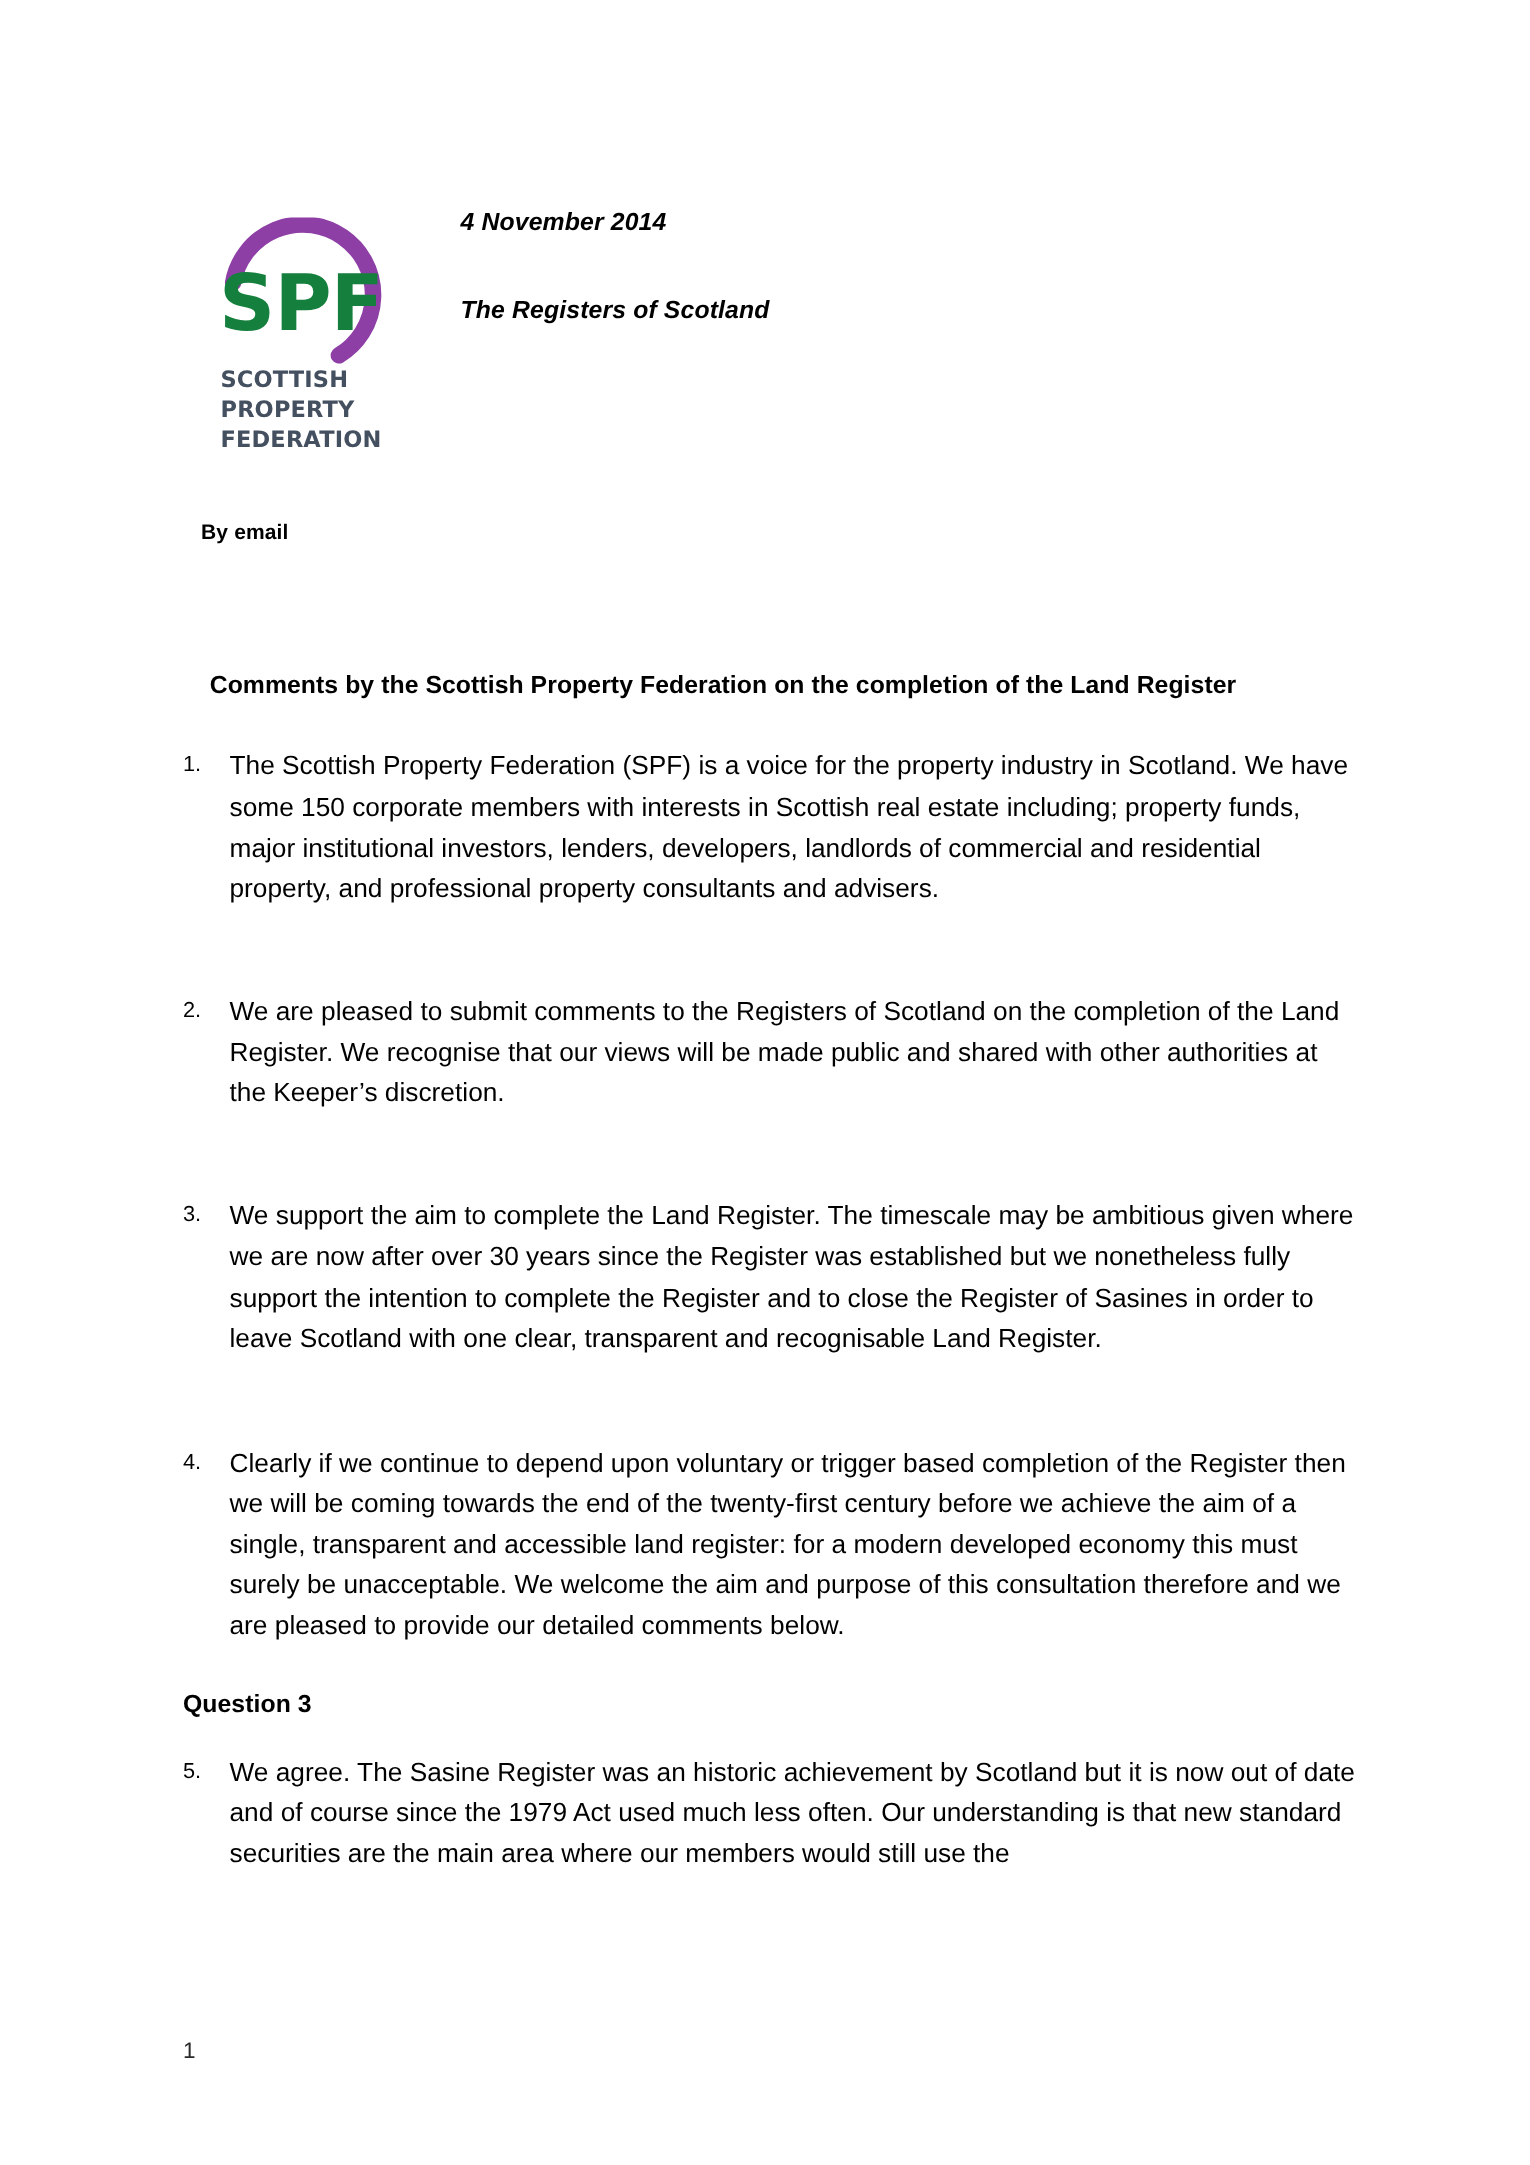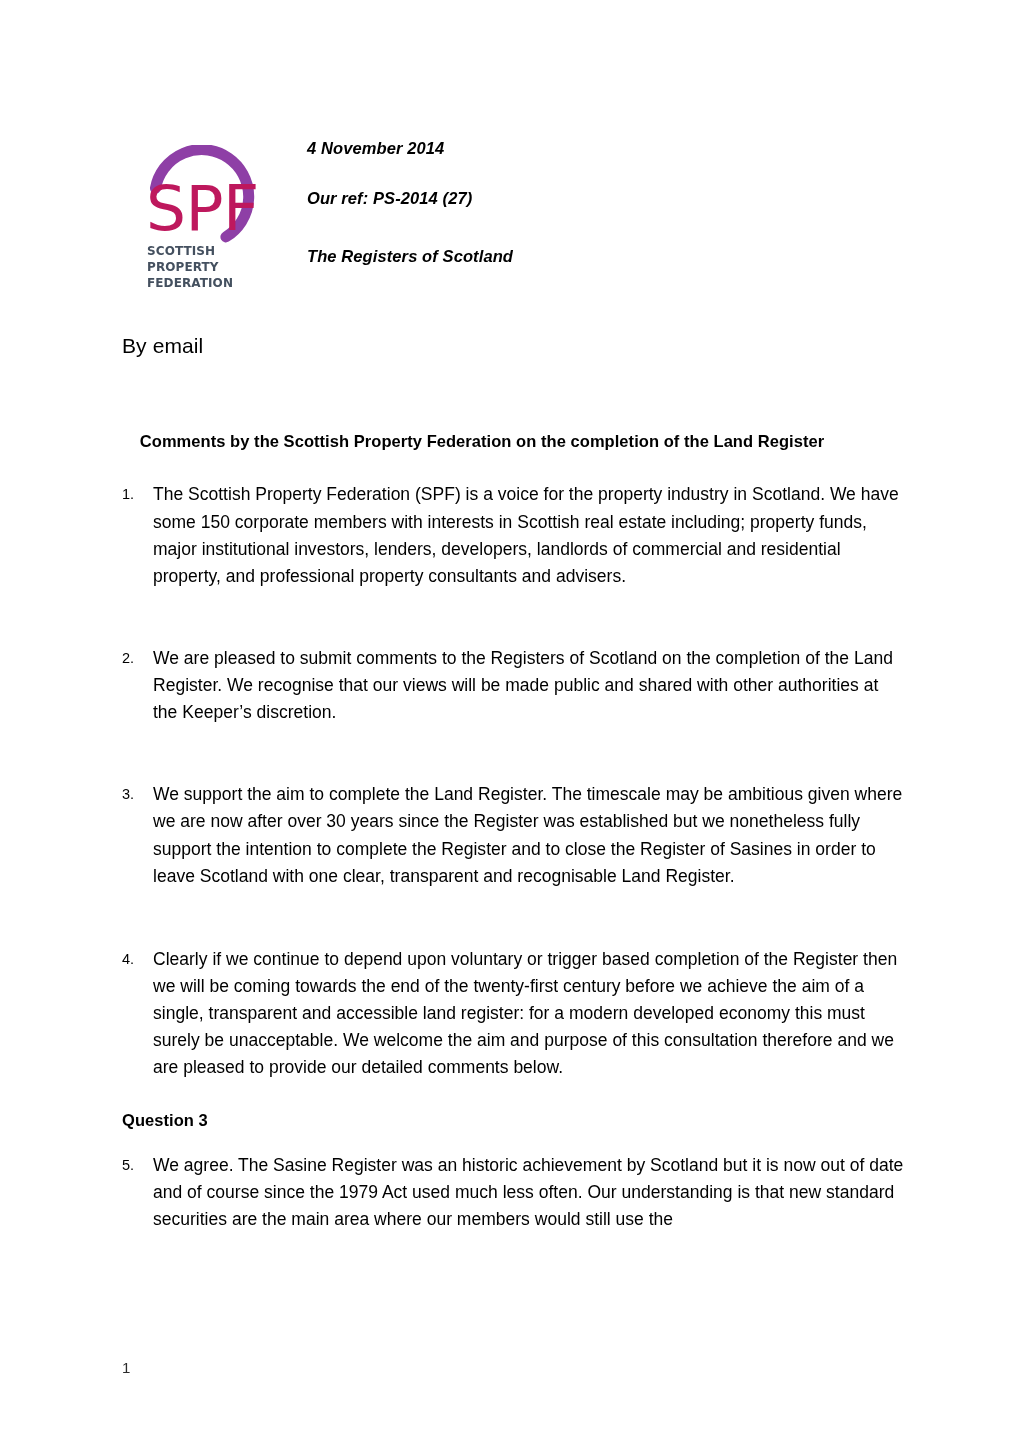--- a/index.html
+++ b/index.html
@@ -42,32 +42,32 @@
   .logo-mark svg {
     position: absolute;
     left: 0;
     top: 0;
   }
   .logo-wordmark {
     position: absolute;
     left: 4px;
     top: 32px;
     font-family: "DejaVu Sans", sans-serif;
-    font-size: 63px;
-    font-weight: 400;
+    font-size: 52px;
+    font-weight: 700;
     letter-spacing: -0.5px;
-    color: #be185d;
+    color: #15803d;
     line-height: 1;
   }
   .logo-subtitle {
     position: absolute;
     left: 5px;
     top: 99px;
     font-family: "DejaVu Sans", sans-serif;
-    font-size: 12px;
+    font-size: 15px;
     font-weight: 700;
     letter-spacing: 0.1px;
     line-height: 1.32;
     color: #44505f;
     width: 125px;
   }
 
   .head-right {
     position: absolute;
     left: 185px;
@@ -88,24 +88,24 @@
   }
 
   
   .body-area {
     position: absolute;
     left: 122px;
     top: 334px;
     width: 782px;
   }
   .by-email {
-    font-size: 21px;
-    font-weight: 400;
+    font-size: 14px;
+    font-weight: 700;
     letter-spacing: 0.1px;
-    margin: 0;
+    margin: 12px;
   }
   .subject {
     font-size: 16.5px;
     font-weight: 700;
     line-height: 1.48;
     letter-spacing: 0.05px;
     margin: 0;
     padding-top: 71px;
     width: 720px;
     text-align: center;
@@ -174,21 +174,20 @@
           <path d="M 18 28
                    A 47 47 0 1 1 70 96" fill="none" stroke="#8e3fa6" stroke-width="11" stroke-linecap="round" transform="rotate(-18 64 50)"></path>
         </svg>
         <div class="logo-wordmark">SPF</div>
       </div>
       <div class="logo-subtitle">SCOTTISH PROPERTY FEDERATION</div>
     </div>
 
     <div class="head-right">
       <div class="head-line">4 November 2014</div>
-      <div class="head-line">Our ref: PS-2014 (27)</div>
       <div class="head-line recipient">The Registers of Scotland</div>
     </div>
 
   </div>
 
   <div class="body-area">
 
     <p class="by-email">By email</p>
 
     <p class="subject">Comments by the Scottish Property Federation on the completion of the Land Register</p>

